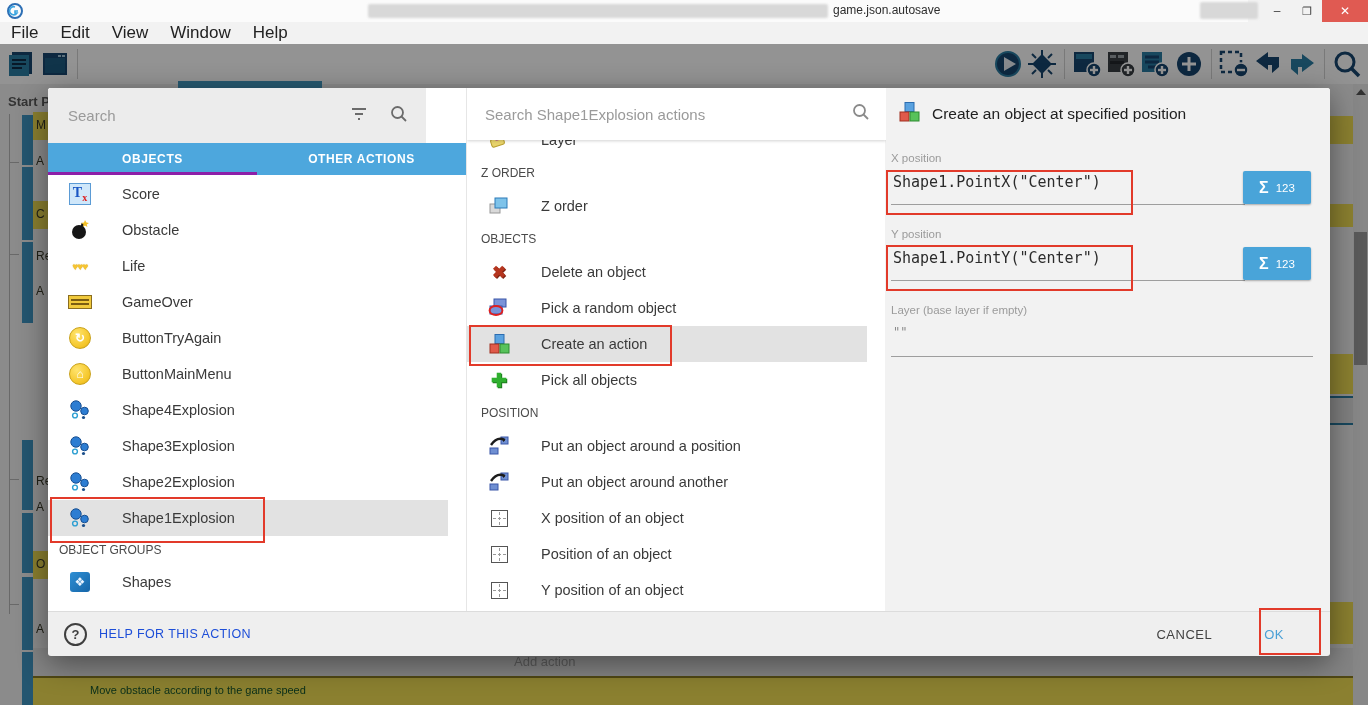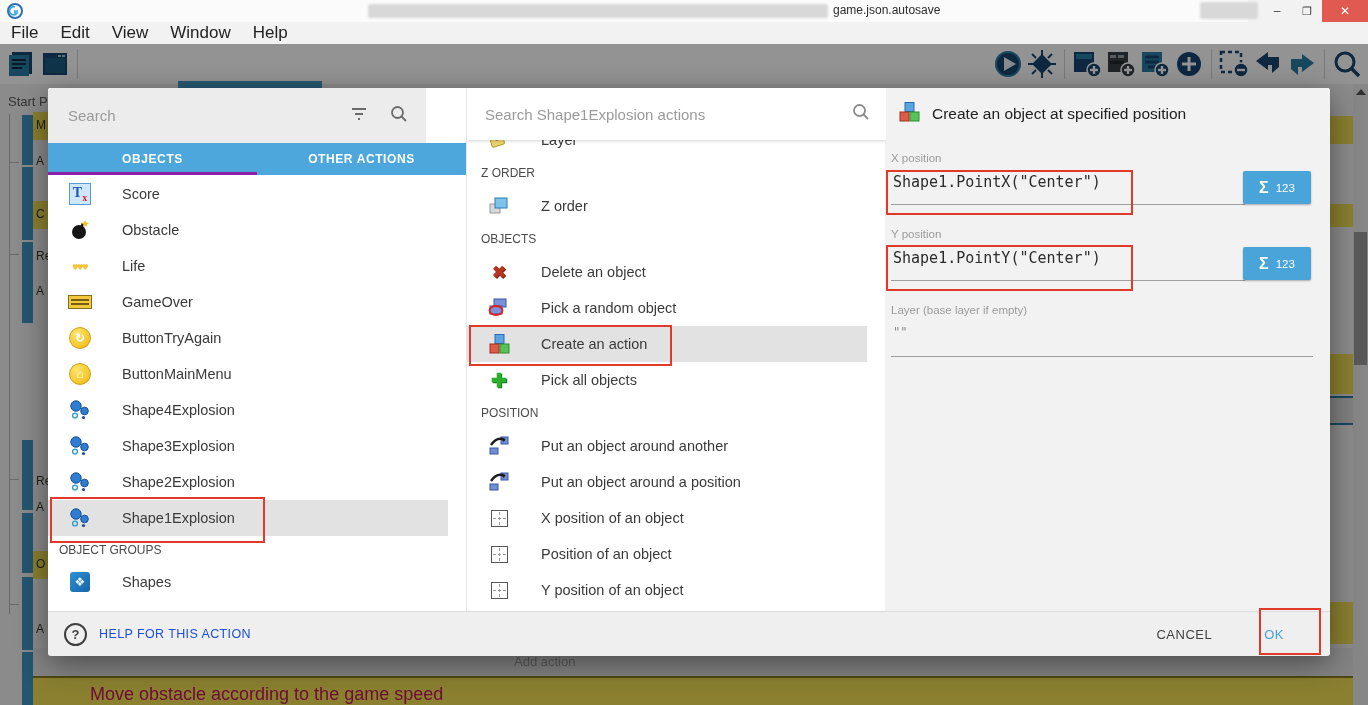--- a/index.html
+++ b/index.html
@@ -20,29 +20,29 @@
   #menubar{left:0;top:22px;width:1368px;height:22px;background:#f2f2f2;border-bottom:1px solid #d7d7d7;display:flex;align-items:center;}
   .menu-item{padding:0 11px;font-size:17px;color:#222;}
   
   #bg{left:0;top:44px;width:1368px;height:661px;background:#f0f0f0;}
   #toolbar{left:0;top:0;width:1368px;height:40px;background:#fdfdfd;}
   .tb-sep{width:1px;height:30px;background:#d0d0d0;margin:0 5px;}
   .tb-ic{width:34px;height:34px;display:flex;align-items:center;justify-content:center;}
   #toolbar-left{left:4px;top:3px;display:flex;align-items:center;}
   #toolbar-right{right:4px;top:3px;display:flex;align-items:center;}
   #scene-tab{left:178px;top:37px;width:144px;height:10px;background:#4499c2;}
-  #start-tab-label{left:8px;top:50px;font-size:13px;color:#5a5a5a;}
+  #start-tab-label{left:8px;top:50px;font-size:13px;color:#5a5a5a;font-weight:bold;}
   .treeline{background:#b5b5b5;}
   .bluebar{left:22px;width:11px;background:#3f95c2;}
   .olive{background:#f0dd53;}
   .frag-letter{left:36px;font-size:12px;color:#3a3a28;width:12px;overflow:hidden;white-space:nowrap;}
   #add-action-row{left:33px;top:604px;width:1335px;height:28px;background:#e4e4e4;}
   #add-action-label{left:481px;top:6px;font-size:13px;color:#9e9e9e;}
   #event-bar{left:33px;top:632px;width:1335px;height:29px;background:#f0dd53;border-top:2px solid #8a7d24;}
-  #event-text{left:57px;top:6px;font-size:18px;color:#be185d;}
+  #event-text{left:57px;top:6px;font-size:11px;color:#14532d;}
   
   .rstrip-block{left:1330px;width:23px;}
   #bg-scroll{left:1353px;top:40px;width:15px;height:621px;background:#e9e9e9;}
   #bg-scroll-thumb{left:1px;top:148px;width:13px;height:133px;background:#9a9a9a;}
   .arrow-up{width:0;height:0;border-left:5px solid transparent;border-right:5px solid transparent;border-bottom:6px solid #555;}
   #bg-bluebox{left:1326px;top:352px;width:27px;height:25px;border:2px solid #2a7ca3;background:#dcdcdc;}
   
   #overlay{left:0;top:44px;width:1368px;height:661px;background:rgba(0,0,0,0.42);z-index:5;}
   
   #dialog{left:48px;top:88px;width:1282px;height:567px;z-index:10;border-radius:3px;
@@ -482,32 +482,32 @@
         <div class="hdr-row">POSITION</div>
         <div class="row">
           <span class="icon-box">
             <svg width="22" height="22" viewBox="0 0 22 22">
               <rect x="2" y="13" width="8" height="6" fill="#6f8fd2" stroke="#3a56a8" stroke-width="1"></rect>
               <rect x="13" y="2" width="7" height="7" fill="#6f8fd2" stroke="#3a56a8" stroke-width="1"></rect>
               <path d="M3,10 Q9,1 17,5" fill="none" stroke="#1c1c1c" stroke-width="2.4"></path>
               <path d="M17,5 l-3,-0.5 l1.6,2.6 z" fill="#1c1c1c"></path>
             </svg>
           </span>
-          <span class="row-label">Put an object around another</span>
+          <span class="row-label">Put an object around a position</span>
         </div>
         <div class="row">
           <span class="icon-box">
             <svg width="22" height="22" viewBox="0 0 22 22">
               <rect x="2" y="13" width="8" height="6" fill="#6f8fd2" stroke="#3a56a8" stroke-width="1"></rect>
               <rect x="13" y="2" width="7" height="7" fill="#6f8fd2" stroke="#3a56a8" stroke-width="1"></rect>
               <path d="M3,10 Q9,1 17,5" fill="none" stroke="#1c1c1c" stroke-width="2.4"></path>
               <path d="M17,5 l-3,-0.5 l1.6,2.6 z" fill="#1c1c1c"></path>
             </svg>
           </span>
-          <span class="row-label">Put an object around a position</span>
+          <span class="row-label">Put an object around another</span>
         </div>
         <div class="row">
           <span class="icon-box">
             <span class="pos-ic"></span>
           </span>
           <span class="row-label">X position of an object</span>
         </div>
         <div class="row">
           <span class="icon-box">
             <span class="pos-ic"></span>

